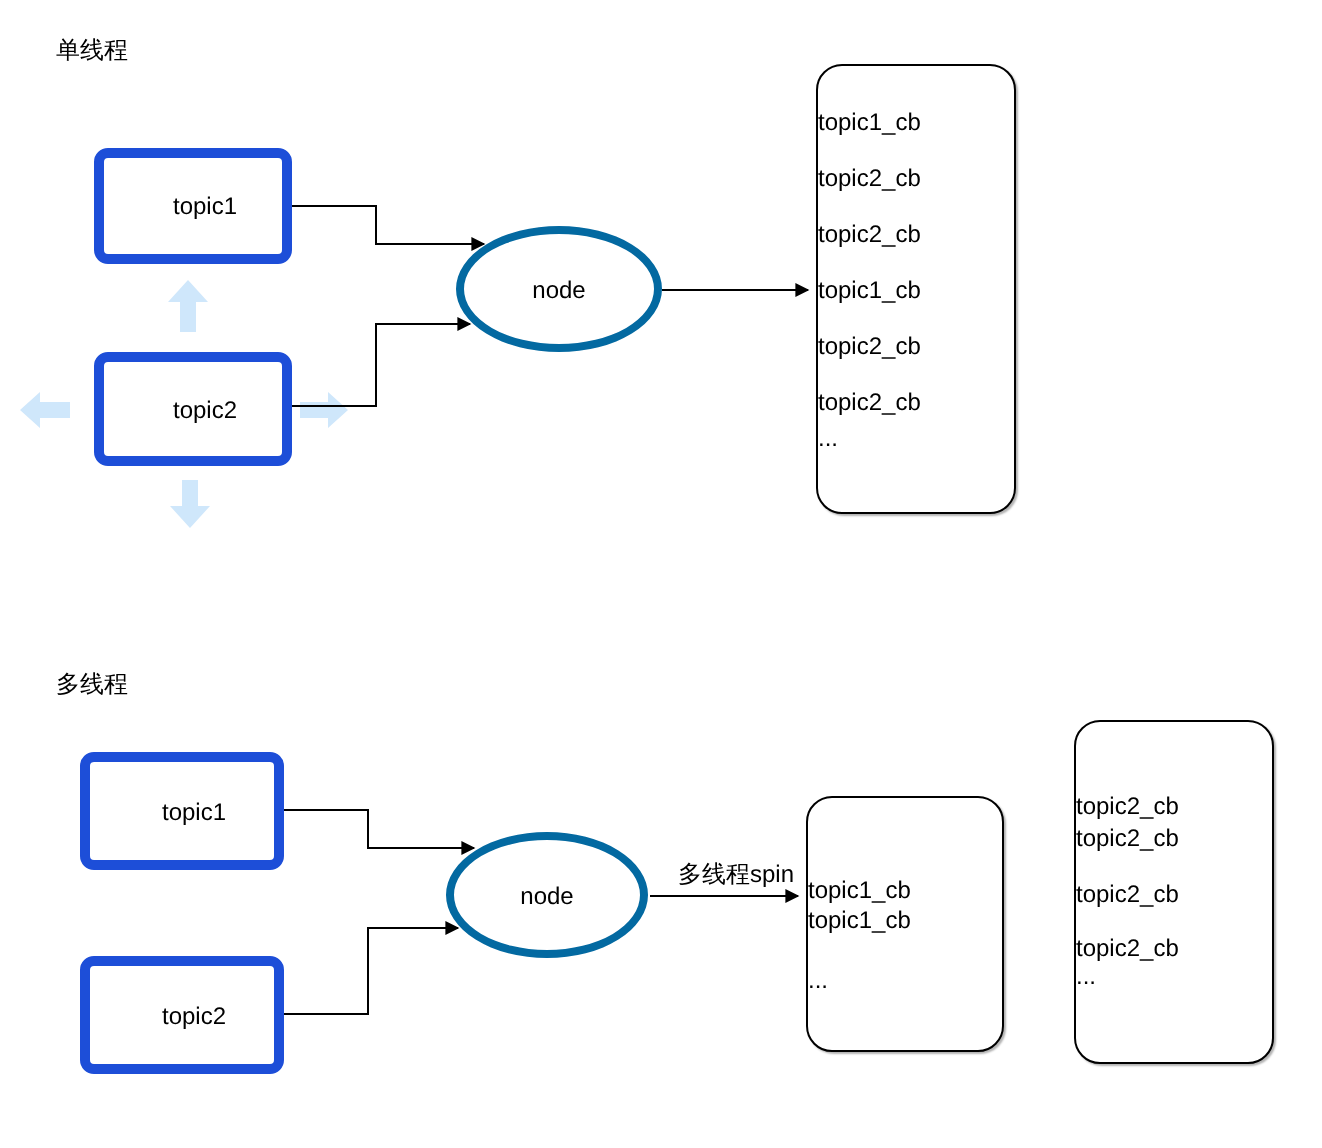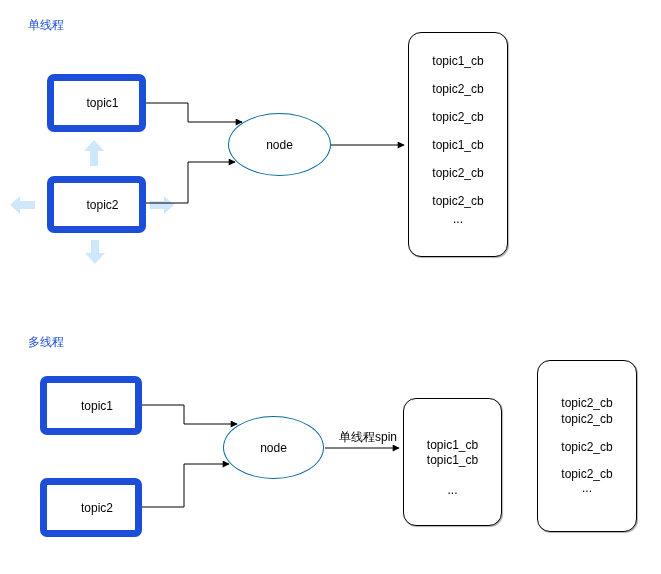--- a/index.html
+++ b/index.html
@@ -1,31 +1,31 @@
 <!DOCTYPE html>
 <html><head>
 <meta charset="utf-8">
 <style>
   html,body{margin:0;padding:0;background:#ffffff;}
   .canvas{
     position:relative;width:661px;height:574px;background:#ffffff;overflow:hidden;
     font-family:"Liberation Sans","DejaVu Sans",sans-serif;font-size:12px;color:#000;
   }
-  .section-title{position:absolute;font-size:12px;color:#1d4ed8;white-space:nowrap;}
+  .section-title{position:absolute;font-size:12px;color:#000000;white-space:nowrap;}
   .topic-box{
-    position:absolute;border:7px solid #1d4ed8;border-radius:7px;background:#fff;
+    position:absolute;border:5px solid #1d4ed8;border-radius:7px;background:#fff;
     display:flex;align-items:center;justify-content:center;box-sizing:border-box;padding-left:12px;
   }
   .node-ellipse{
-    position:absolute;border:1px solid #0369a1;border-radius:50%;background:#fff;
+    position:absolute;border:4px solid #0369a1;border-radius:50%;background:#fff;
     display:flex;align-items:center;justify-content:center;box-sizing:border-box;
   }
   .queue-box{
     position:absolute;border:1px solid #000;border-radius:13px;background:#fff;
-    box-sizing:border-box;text-align:center;
+    box-sizing:border-box;text-align:left;
     box-shadow:1px 1px 1px rgba(0,0,0,0.30);
   }
   .spin-label{
     position:absolute;width:100px;text-align:center;font-size:12px;white-space:nowrap;
   }
   .qitem{display:block;}
   
   .q1{padding-top:14px;}
   .q1 .qitem{height:28px;line-height:28px;}
   .q1 .q-ellipsis{height:12px;line-height:8px;}
@@ -101,21 +101,21 @@
   </div>
 
   <div class="topic-box" style="left:40px;top:478px;width:102px;height:59px;">
     <span>topic2</span>
   </div>
 
   <div class="node-ellipse" style="left:223px;top:416px;width:101px;height:63px;">
     <span>node</span>
   </div>
 
-  <div class="spin-label" style="left:318px;top:429px;">单线程spin</div>
+  <div class="spin-label" style="left:318px;top:429px;">多线程spin</div>
 
   <div class="queue-box q2" style="left:403px;top:398px;width:99px;height:128px;">
     <div>
         <span class="qitem">topic1_cb</span>
         <span class="qitem">topic1_cb</span>
       </div>
     <div class="q-ellipsis">...</div>
   </div>
 
   <div class="queue-box q3" style="left:537px;top:360px;width:100px;height:172px;">

